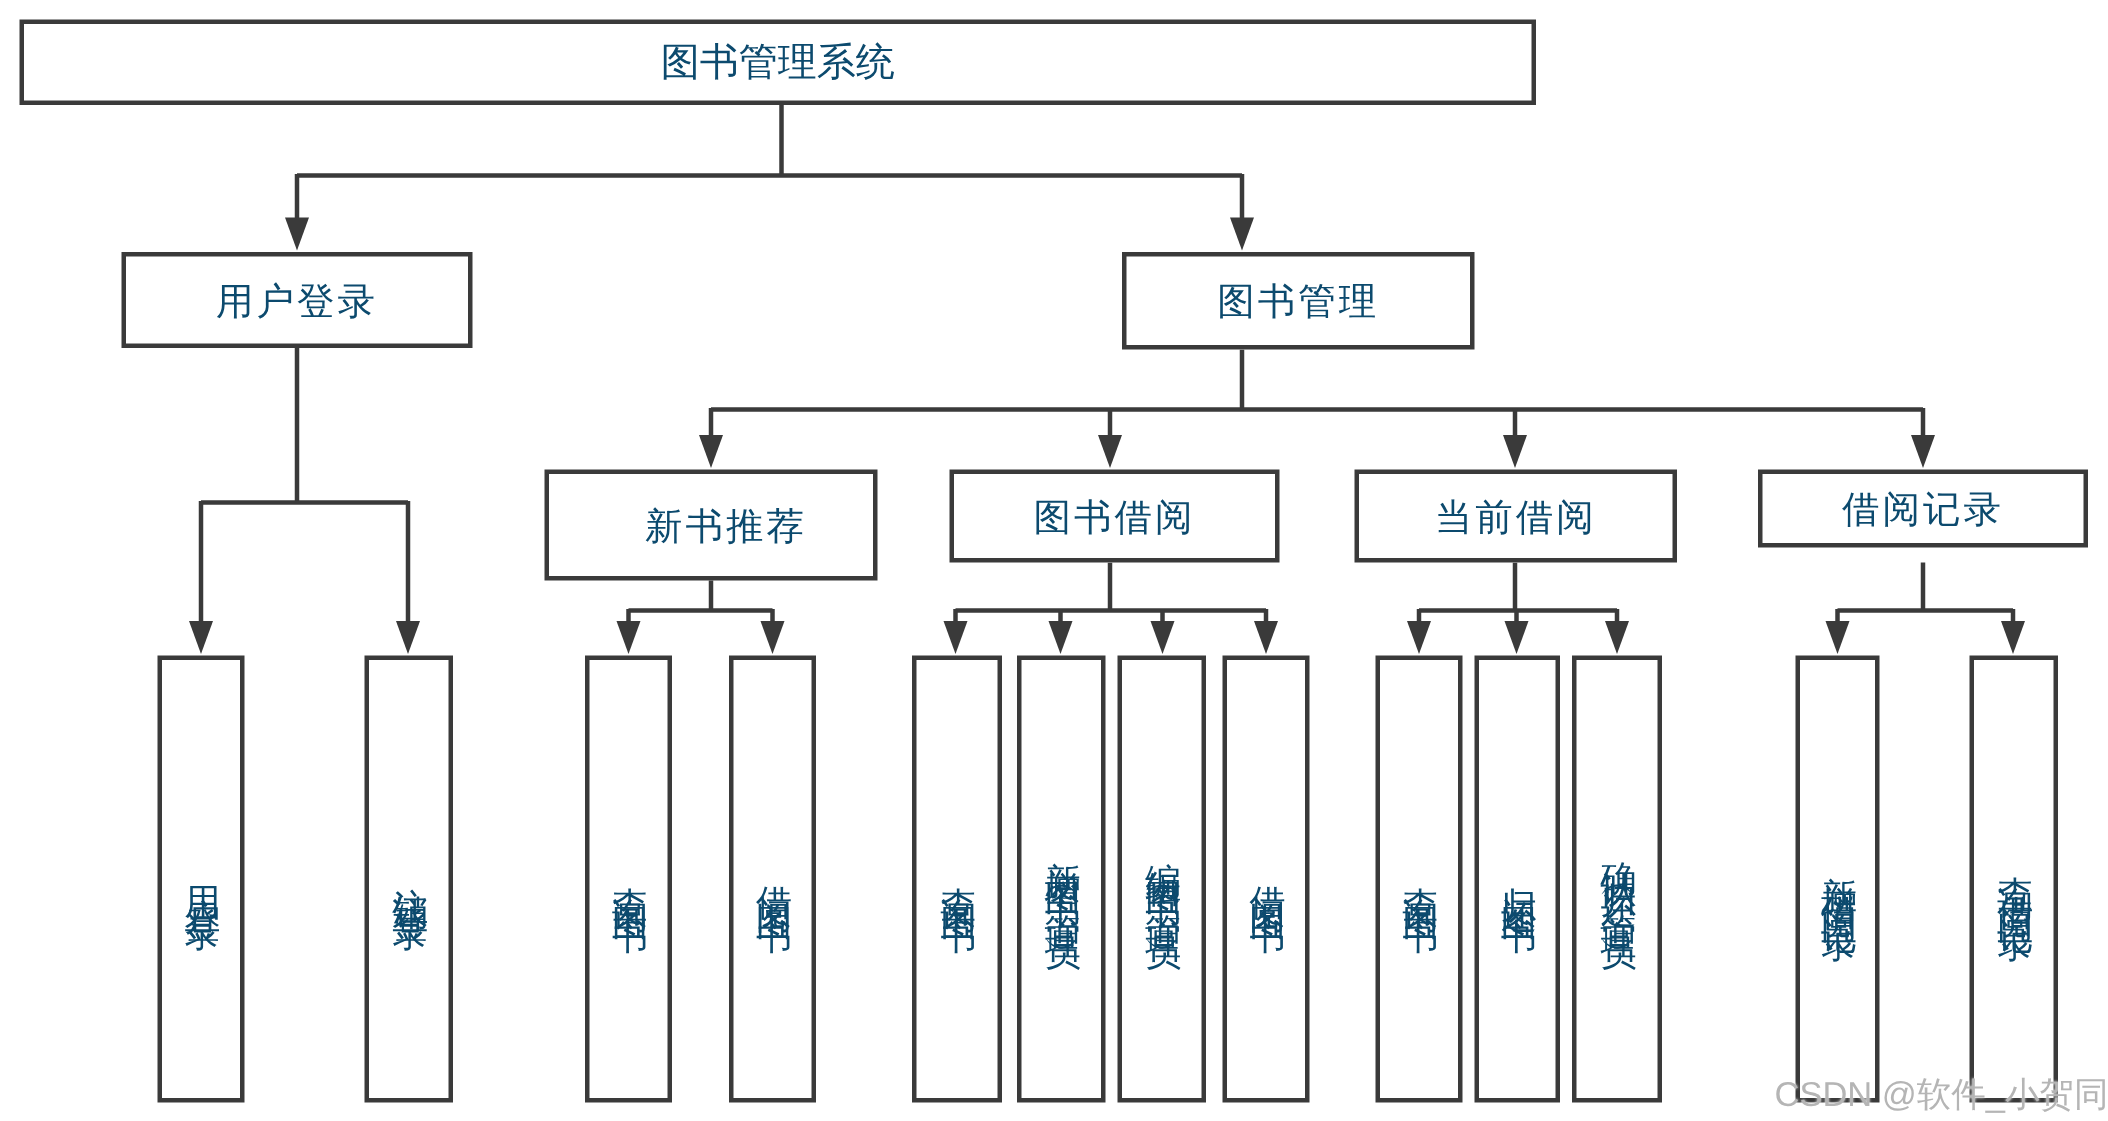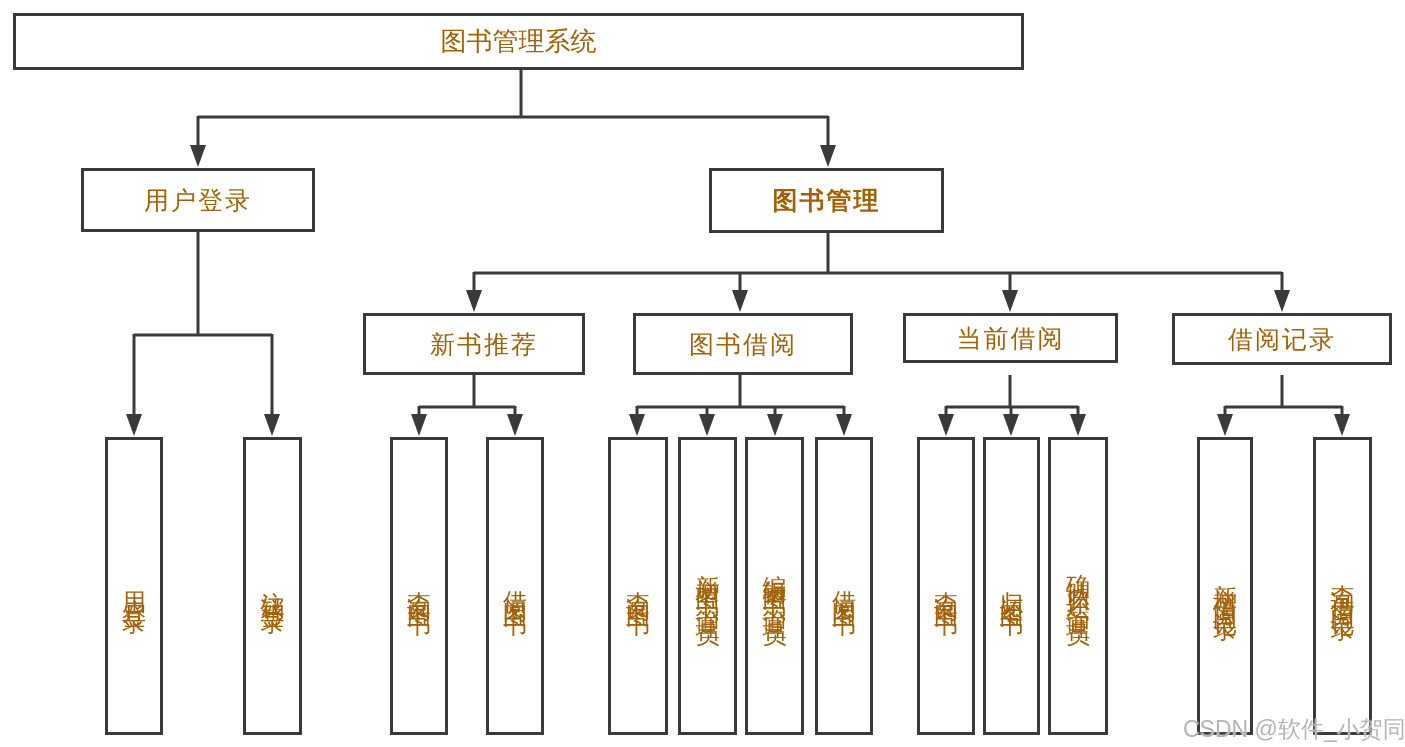--- a/index.html
+++ b/index.html
@@ -12,21 +12,21 @@
   }
   .lines{position:absolute;left:0;top:0;z-index:1;}
   .box{
     position:absolute;
     box-sizing:border-box;
     border:3px solid #3a3a3a;
     background:#ffffff;
     display:flex;
     align-items:center;
     justify-content:center;
-    color:#a16207;
+    color:#0c4a6e;
     z-index:2;
   }
   .hlabel{font-size:25px;letter-spacing:2px;white-space:nowrap;}
   .root-label{font-size:26px;}
   .leaf .vtext{
     writing-mode:vertical-rl;
     text-orientation:mixed;
     font-size:24px;
     letter-spacing:7px;
     line-height:1.25;
@@ -116,31 +116,31 @@
     </g>
   </svg>
 
   <div class="box root-label" style="left:13px;top:13px;width:1011px;height:57px;">
     <span>图书管理系统</span>
   </div>
 
   <div class="box hlabel" style="left:81px;top:168px;width:234px;height:64px;">
     <span>用户登录</span>
   </div>
-  <div class="box hlabel" style="left:709px;top:168px;width:235px;height:65px;font-weight:bold;">
+  <div class="box hlabel" style="left:748px;top:168px;width:235px;height:65px;">
     <span>图书管理</span>
   </div>
 
-  <div class="box hlabel" style="left:363px;top:313px;width:222px;height:62px;padding-left:20px;">
+  <div class="box hlabel" style="left:363px;top:313px;width:222px;height:74px;padding-left:20px;">
     <span>新书推荐</span>
   </div>
   <div class="box hlabel" style="left:633px;top:313px;width:220px;height:62px;">
     <span>图书借阅</span>
   </div>
-  <div class="box hlabel" style="left:903px;top:313px;width:215px;height:50px;">
+  <div class="box hlabel" style="left:903px;top:313px;width:215px;height:62px;">
     <span>当前借阅</span>
   </div>
   <div class="box hlabel" style="left:1172px;top:313px;width:220px;height:52px;">
     <span>借阅记录</span>
   </div>
 
   <div class="box leaf" style="left:105px;top:437px;width:58px;height:298px;">
     <span class="vtext">用户登录</span>
   </div>
   <div class="box leaf" style="left:243px;top:437px;width:59px;height:298px;">

